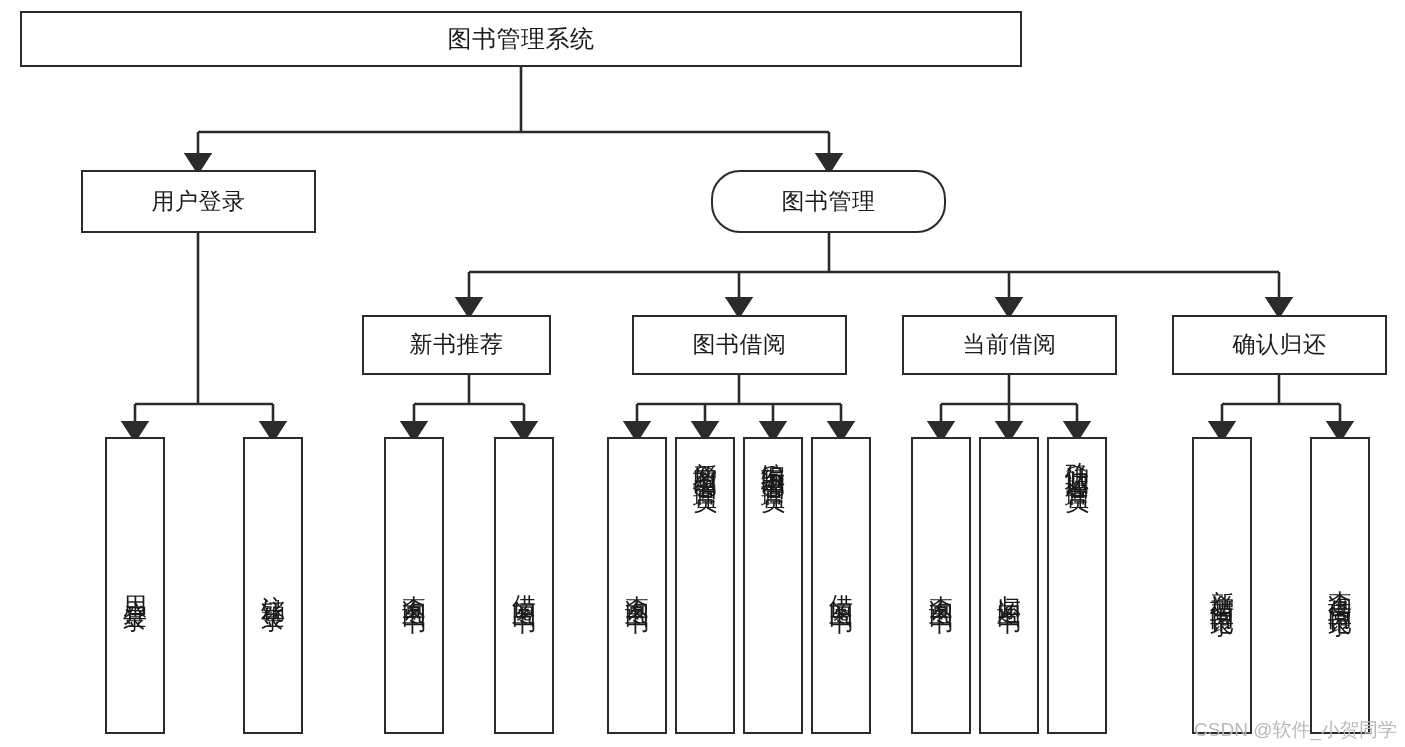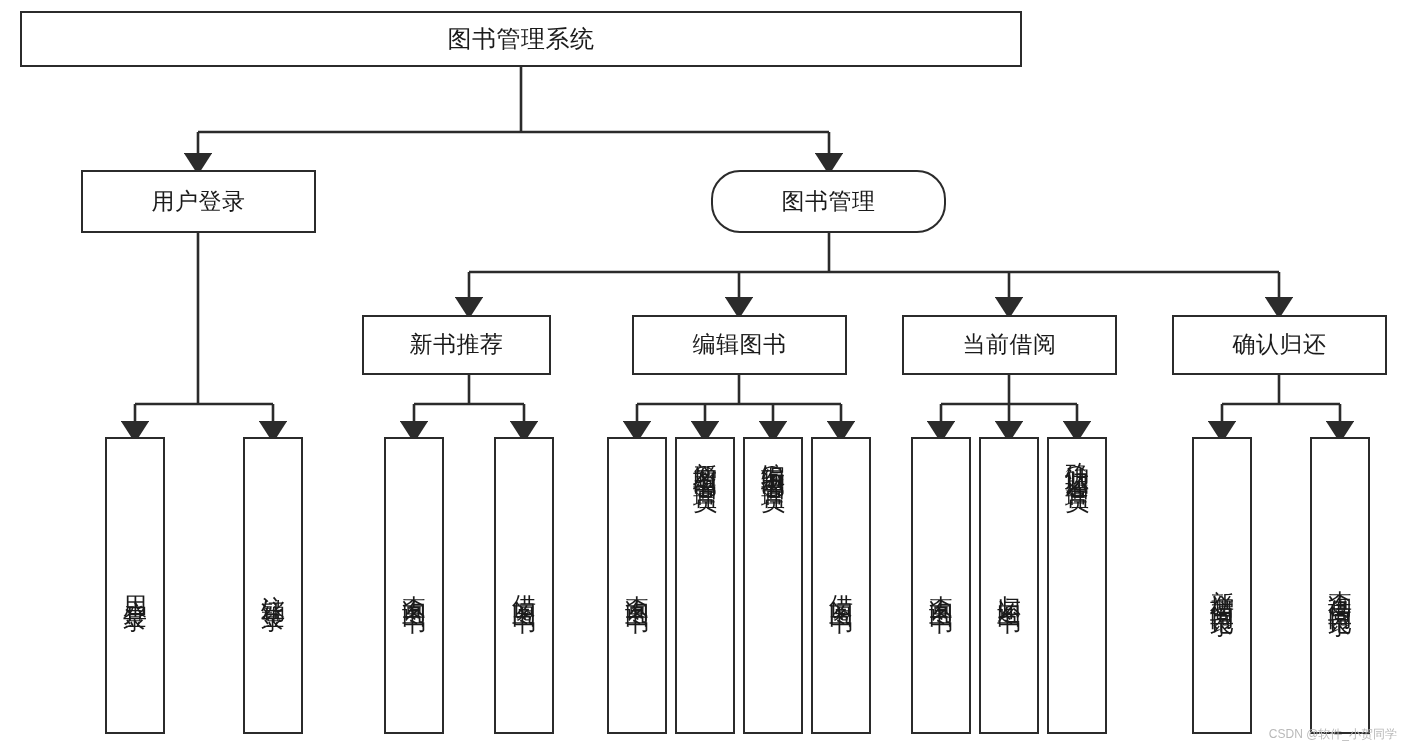--- a/index.html
+++ b/index.html
@@ -51,21 +51,21 @@
     letter-spacing:5px;
     white-space:nowrap;
   }
   .v-node.tall .lbl{letter-spacing:4px;}
   .v-node.center{align-items:center;padding-top:0;}
 
   #watermark{
     position:absolute;
     right:8px;
     bottom:4px;
-    font-size:12px;
+    font-size:19px;
     color:#b9b9b9;
     white-space:nowrap;
     z-index:5;
     font-family:"Liberation Sans","DejaVu Sans",sans-serif;
   }
 </style>
 </head>
 <body>
 
 <div id="canvas">
@@ -130,21 +130,21 @@
 
   <div class="node h-node" style="left:711px;top:170px;width:235px;height:63px;border-radius:29px;">
     <span class="lbl">图书管理</span>
   </div>
 
   <div class="node h-node" style="left:362px;top:315px;width:189px;height:60px;">
     <span class="lbl">新书推荐</span>
   </div>
 
   <div class="node h-node" style="left:632px;top:315px;width:215px;height:60px;">
-    <span class="lbl">编辑图书</span>
+    <span class="lbl">图书借阅</span>
   </div>
 
   <div class="node h-node" style="left:902px;top:315px;width:215px;height:60px;">
     <span class="lbl">当前借阅</span>
   </div>
 
   <div class="node h-node" style="left:1172px;top:315px;width:215px;height:60px;">
     <span class="lbl">确认归还</span>
   </div>
 

